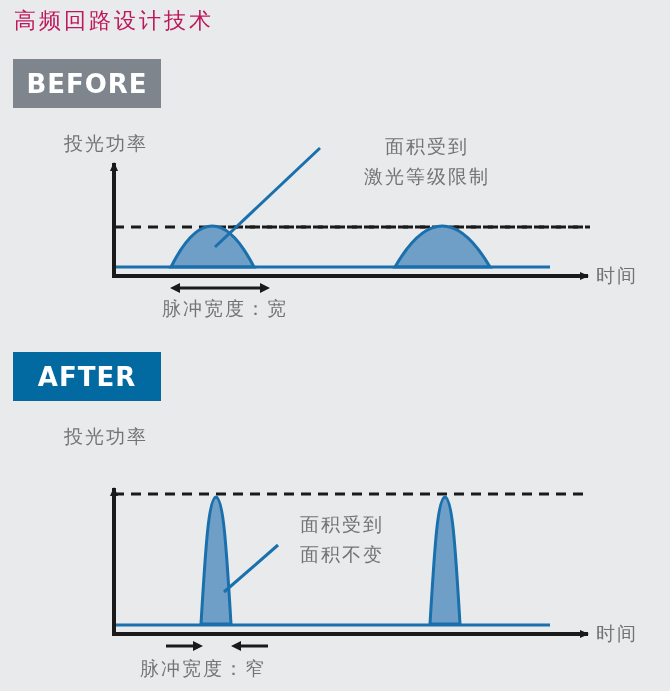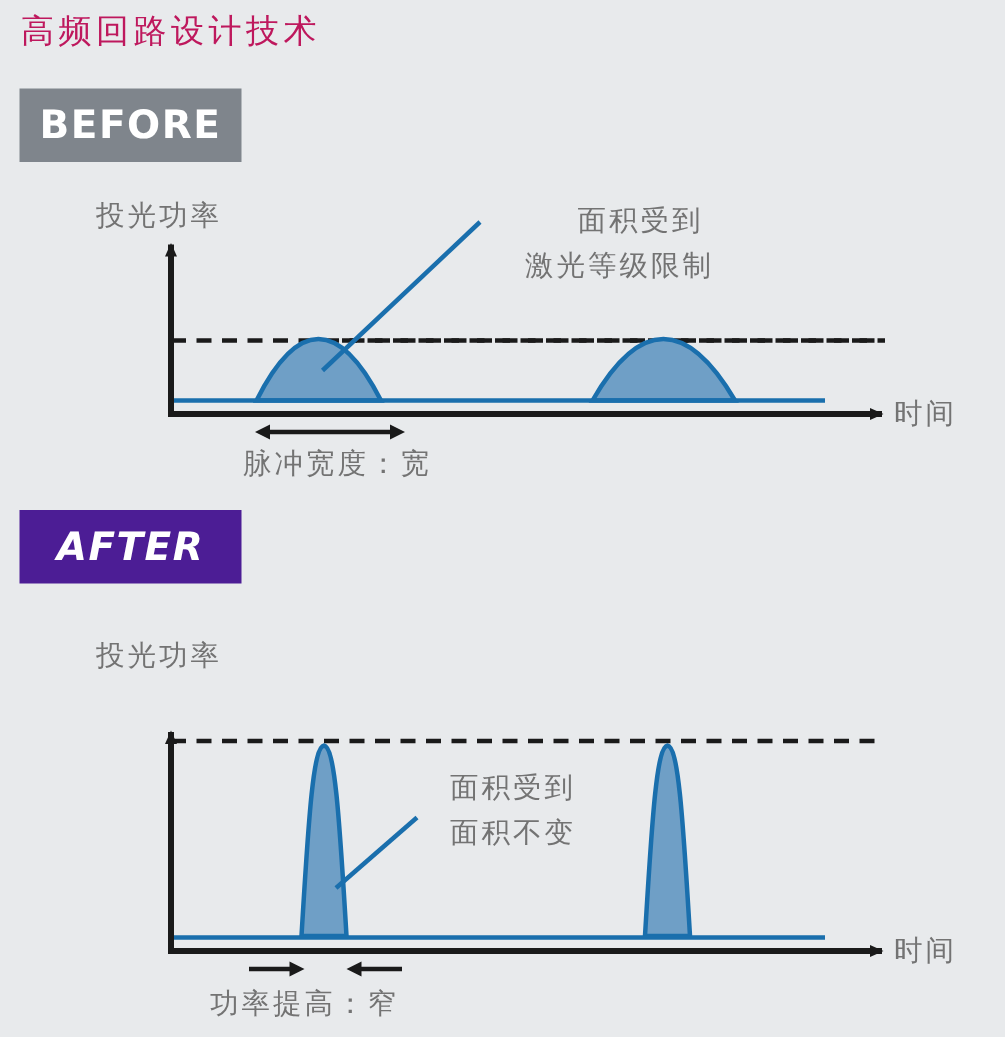--- a/index.html
+++ b/index.html
@@ -5,21 +5,21 @@
   html, body { margin: 0; padding: 0; }
   body {
     width: 670px; height: 691px; background: #e8eaec; position: relative; overflow: hidden;
     font-family: "DejaVu Sans", "Liberation Sans", sans-serif; color: #333;
   }
   .title { position: absolute; left: 14px; top: 6px; font-size: 22px; letter-spacing: 3px; color: #be185d; }
   .badge { position: absolute; left: 13px; width: 148px; height: 49px; color: #fff; font-weight: bold;
            font-size: 26px; letter-spacing: 1px; display: flex; align-items: center; justify-content: center;
            font-family: "DejaVu Sans", sans-serif; }
   .badge.before { top: 59px; background: #7f858c; }
-  .badge.after { top: 340px; background: #4c1d95; font-style: italic; }
+  .badge.after { top: 352px; background: #0369a1; }
   svg.diagram { position: absolute; left: 0; top: 0; }
   .lbl { position: absolute; font-size: 19px; color: #737373; letter-spacing: 2px; white-space: nowrap; }
 </style>
 </head>
 <body>
 
 <div class="title">高频回路设计技术</div>
 
 <div class="badge before">BEFORE</div>
 <div class="badge after">AFTER</div>
@@ -56,20 +56,20 @@
     <line x1="166" y1="646" x2="196" y2="646" stroke="#1a1a1a" stroke-width="3"></line>
     <path d="M203,646 L193,641 L193,651 Z" fill="#1a1a1a"></path>
     <line x1="238" y1="646" x2="268" y2="646" stroke="#1a1a1a" stroke-width="3"></line>
     <path d="M231,646 L241,641 L241,651 Z" fill="#1a1a1a"></path>
   </g>
 </svg>
 
 <div class="lbl" style="left:64px; top:131px;">投光功率</div>
 <div class="lbl" style="left:596px; top:263px;">时间</div>
 <div class="lbl" style="left:385px; top:134px;">面积受到</div>
-<div class="lbl" style="left:350px; top:164px;">激光等级限制</div>
+<div class="lbl" style="left:364px; top:164px;">激光等级限制</div>
 <div class="lbl" style="left:142px; top:296px;margin-left:20px;">脉冲宽度：宽</div>
 
 <div class="lbl" style="left:64px; top:424px;">投光功率</div>
 <div class="lbl" style="left:596px; top:621px;">时间</div>
 <div class="lbl" style="left:300px; top:512px;">面积受到</div>
 <div class="lbl" style="left:300px; top:542px;">面积不变</div>
-<div class="lbl" style="left:140px; top:656px;">功率提高：窄</div>
+<div class="lbl" style="left:140px; top:656px;">脉冲宽度：窄</div>
 
 </body></html>

